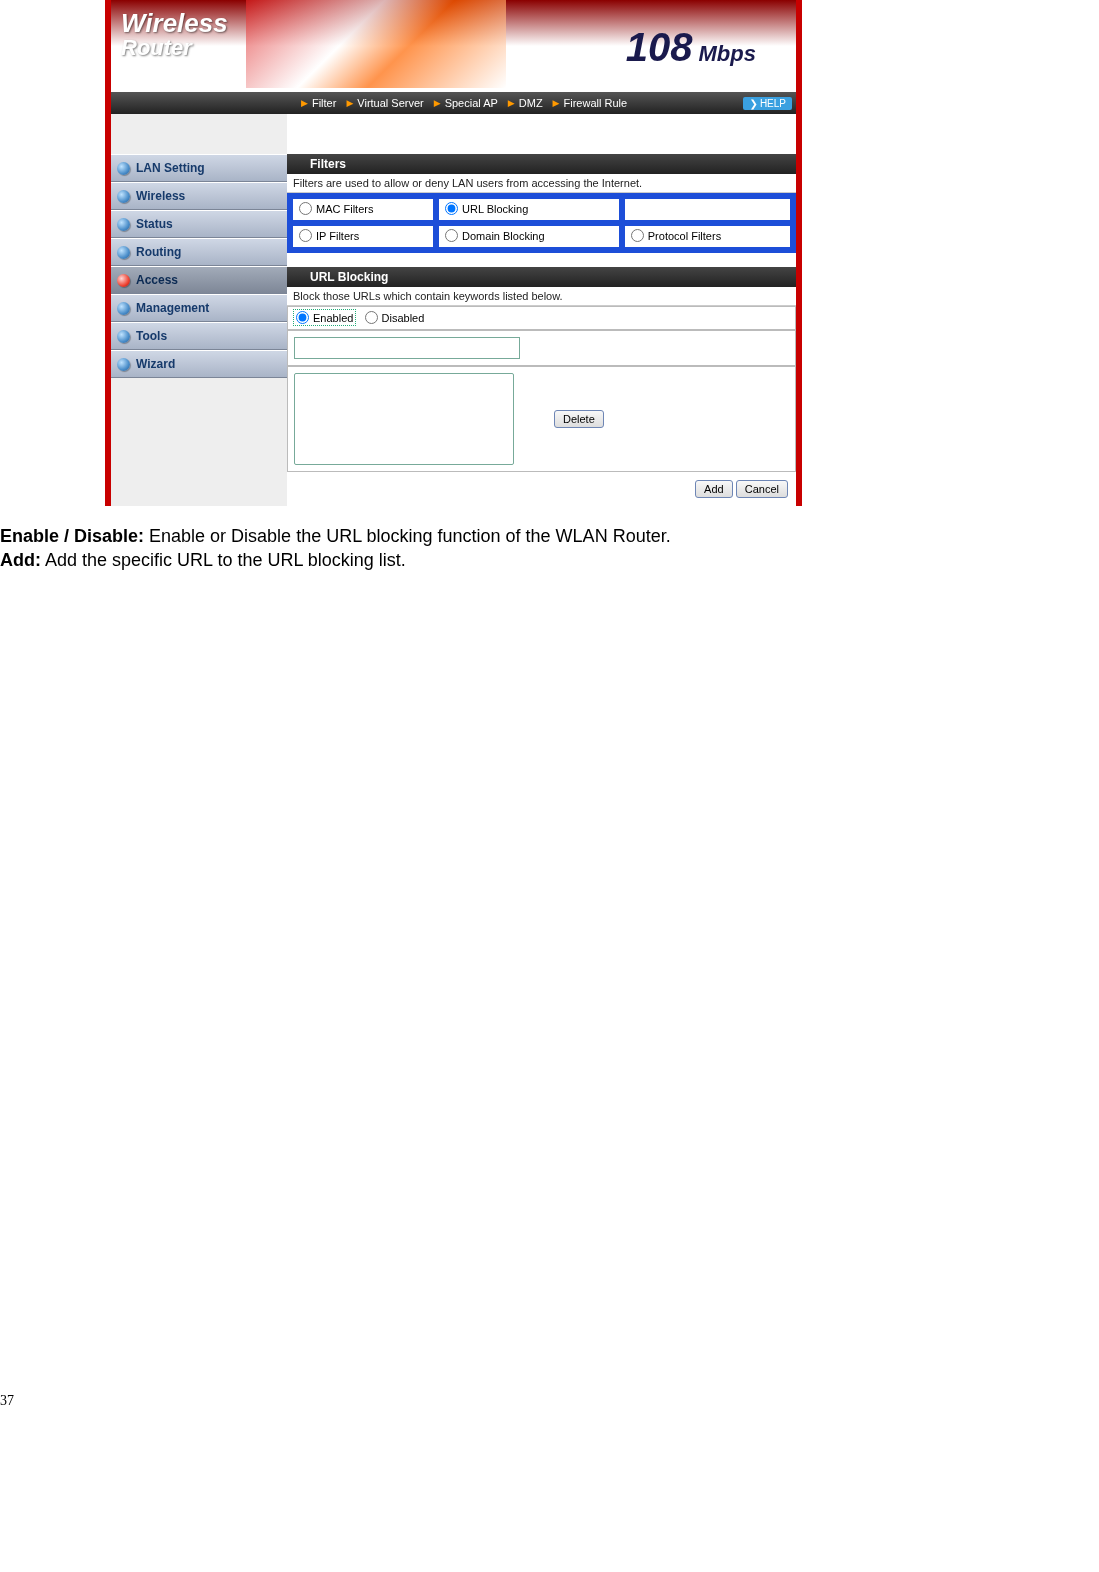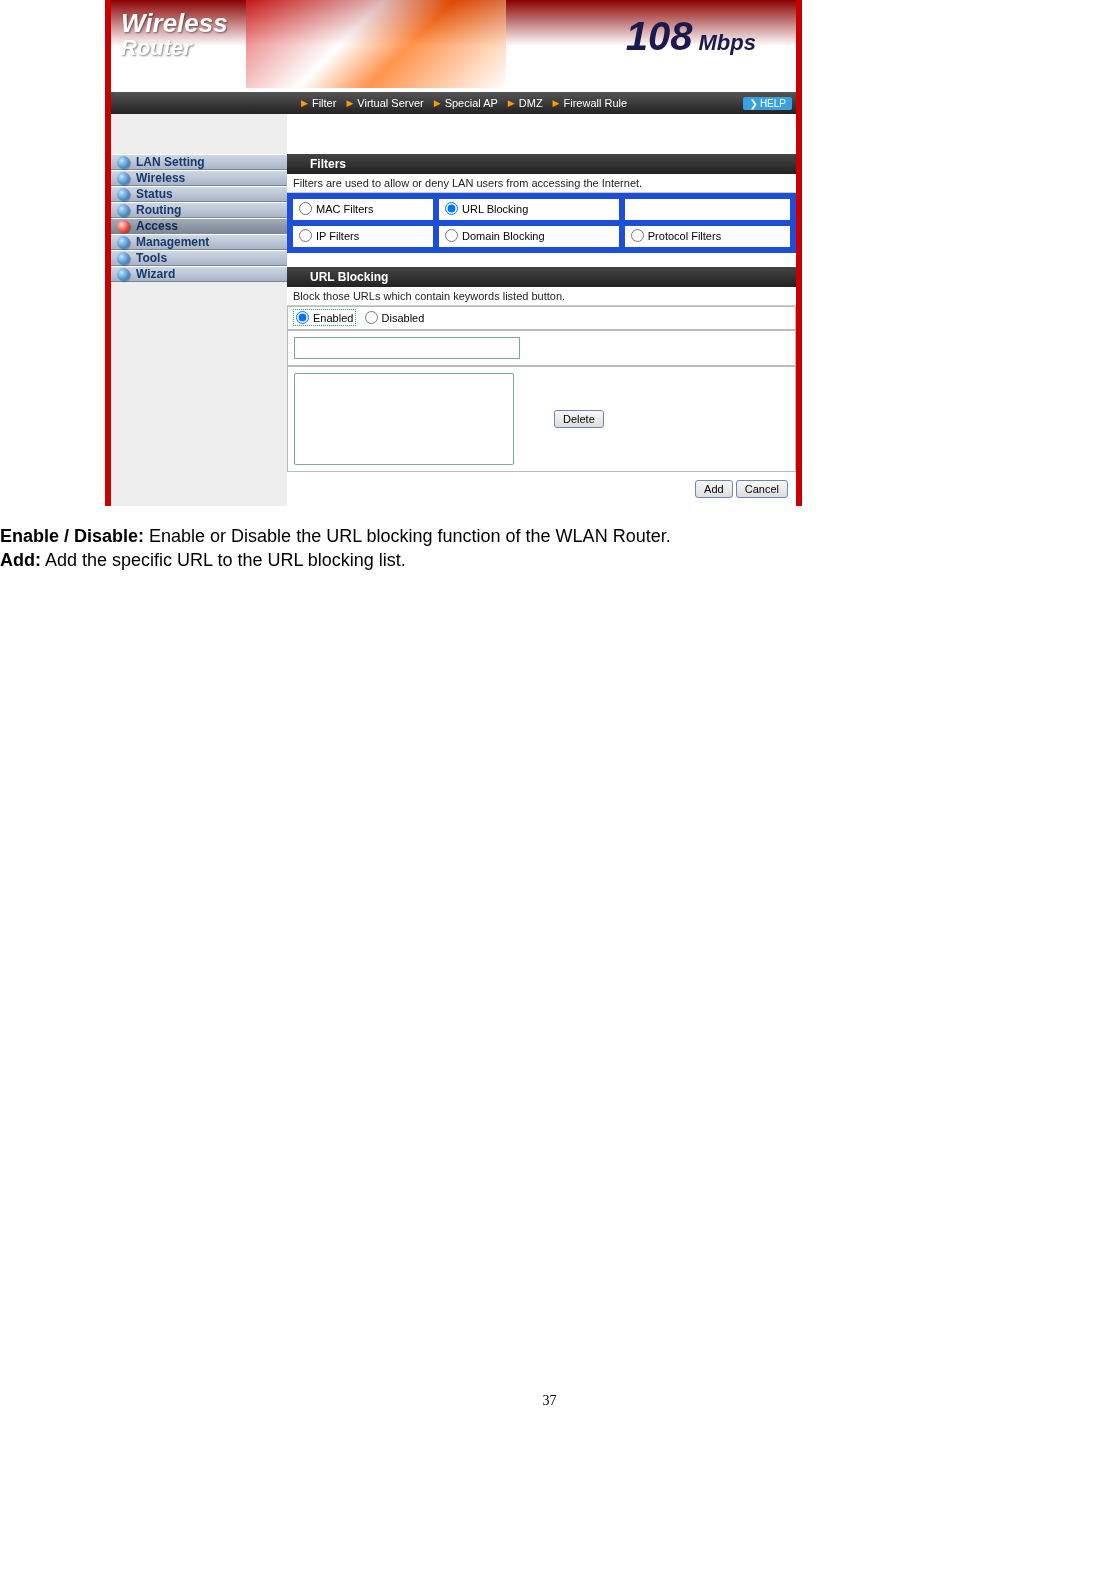--- a/index.html
+++ b/index.html
@@ -4,29 +4,29 @@
 <style>
   body { margin:0; font-family:Arial,Helvetica,sans-serif; font-size:14px; color:#000; background:#fff; width:1099px; }
   .page { padding:0; }
   .screenshot { width:697px; margin-left:105px; border-left:6px solid #c80000; border-right:6px solid #c80000; background:#fff; box-sizing:border-box; }
   .ss-header { height:92px; background:linear-gradient(to bottom,#8a0000 0%,#fff 50%,#fff 100%); position:relative; overflow:hidden; }
   .ss-header .brand { position:absolute; left:10px; top:8px; color:#fff; font-family:Arial; font-style:italic; font-weight:bold; }
   .ss-header .brand .l1 { font-size:26px; text-shadow:1px 1px 2px rgba(0,0,0,.5);}
   .ss-header .brand .l2 { font-size:22px; margin-top:-4px; text-shadow:1px 1px 2px rgba(0,0,0,.5); }
   .ss-header .swoosh { position:absolute; left:135px; top:0; width:260px; height:88px;
     background:linear-gradient(135deg,#d22 0%, #fff 40%, #f60 60%, #fff 100%); opacity:.7; }
-  .ss-header .speed { position:absolute; right:40px; top:14px; font-size:40px; font-weight:900; font-style:italic; color:#1a1a4d; font-family:Arial Black,Arial; }
+  .ss-header .speed { position:absolute; right:40px; top:25px; font-size:40px; font-weight:900; font-style:italic; color:#1a1a4d; font-family:Arial Black,Arial; }
   .ss-header .speed .mbps { font-size:22px; margin-left:6px; font-style:italic;}
   .ss-sub { height:22px; background:linear-gradient(#555,#222); color:#fff; font-size:11px; display:flex; align-items:center; padding:0 4px 0 180px; box-sizing:border-box; position:relative;}
   .ss-sub .tri { color:#f90; margin:0 4px 0 10px; font-size:9px; }
   .ss-sub a { color:#fff; text-decoration:none; }
   .ss-sub .help { margin-left:auto; background:#3aa0e0; color:#fff; font-size:10px; padding:1px 6px; border-radius:2px; display:flex; align-items:center; gap:2px;}
   .ss-body { display:flex; }
   .sidebar { width:176px; background:#eee; padding-top:40px; }
-  .sb-item { height:16px; background:linear-gradient(#cfd7e5,#a9b4c7); border-top:1px solid #fff; border-bottom:1px solid #7b8597; display:flex; align-items:center; font-size:12px; font-weight:bold; color:#163a6b; padding-left:6px; gap:6px; box-sizing:border-box;}
+  .sb-item { height:28px; background:linear-gradient(#cfd7e5,#a9b4c7); border-top:1px solid #fff; border-bottom:1px solid #7b8597; display:flex; align-items:center; font-size:12px; font-weight:bold; color:#163a6b; padding-left:6px; gap:6px; box-sizing:border-box;}
   .sb-item .dot { width:13px; height:13px; border-radius:50%; background:radial-gradient(circle at 35% 35%, #bfe3ff 0%, #4a8dc9 60%, #245a92 100%); box-shadow:1px 1px 1px rgba(0,0,0,.3);}
   .sb-item.active { background:linear-gradient(#a2abb9,#7e8797); color:#0b2a53;}
   .sb-item.active .dot { background:radial-gradient(circle at 35% 35%, #ffd6d6 0%, #e43 60%, #a00 100%);}
   .main { flex:1; background:#fff; font-size:11px; }
   .blank-top { height:40px; }
   .section-hdr { background:linear-gradient(#444,#222); color:#fff; font-weight:bold; font-size:12px; padding:3px 23px; }
   .desc { font-size:11px; color:#222; padding:3px 6px; border-bottom:1px solid #ccc;}
   table.opts { border-collapse:collapse; width:100%; }
   table.opts td { border:6px solid #1d4ed8; padding:3px 6px; font-size:11px; }
   .radio { display:inline-flex; align-items:center; gap:4px; }
@@ -35,21 +35,21 @@
   .enable-row .sel { outline:1px dotted #2a7; padding:1px 2px;}
   .input-row { border:1px solid #bbb; padding:6px; }
   .input-row input[type=text]{ width:220px; height:18px; border:1px solid #7a9; }
   .list-row { border:1px solid #bbb; padding:6px; display:flex; gap:40px; align-items:center;}
   .list-row select { width:220px; height:92px; border:1px solid #7a9;}
   .btn { font:11px Arial; background:linear-gradient(#f8f8f8,#ddd); border:1px solid #6e86b5; border-radius:3px; padding:2px 8px; }
   .footer-row { padding:8px; text-align:right; }
   .doc-text { font-size:18px; line-height:1.35; margin:18px 0 0 0; padding:0 4px 0 0; font-family:Arial,Helvetica,sans-serif;}
   .doc-text .term { font-weight:bold; }
   .doc-text .kw { font-style:italic; font-weight:bold; }
-  .page-num { text-align:center; font-size:14px; margin-top:820px; font-family:"Times New Roman",serif;}
+  .page-num { text-align:left; font-size:14px; margin-top:820px; font-family:"Times New Roman",serif;}
 </style>
 </head>
 <body>
 
 <div class="page">
   <div class="screenshot">
 
     <div class="ss-header">
       <div class="swoosh"></div>
       <div class="brand">
@@ -140,21 +140,21 @@
             <td><label class="radio">
                     <input type="radio" name="f" style="">
                     <span>Protocol Filters</span>
                   </label></td>
           </tr>
         </tbody>
           </table>
 
         <div style="height:14px;"></div>
         <div class="section-hdr">URL Blocking</div>
-        <div class="desc">Block those URLs which contain keywords listed button.</div>
+        <div class="desc">Block those URLs which contain keywords listed below.</div>
         <div class="enable-row">
           <label class="radio sel">
               <input type="radio" name="e" checked="" style="">
               <span>Enabled</span>
             </label>
           &nbsp;
           <label class="radio">
               <input type="radio" name="e" style="">
               <span>Disabled</span>
             </label>

